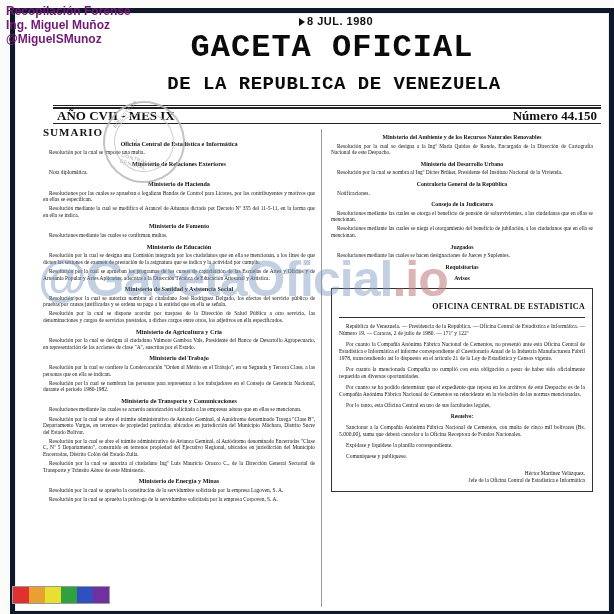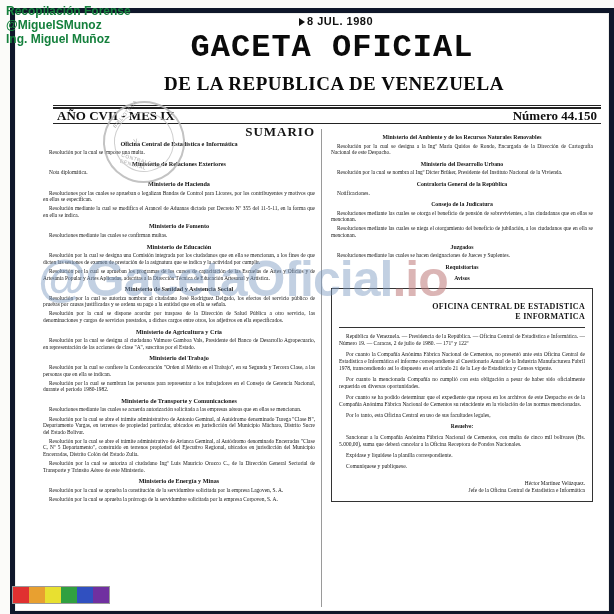--- a/index.html
+++ b/index.html
@@ -13,21 +13,21 @@
   .page{
     position:absolute;
     left:0;top:0;width:614px;height:614px;
     background:#fbfbf9;
   }
   
   .wm-top{
     position:absolute;left:6px;top:4px;
     font-family:"Liberation Sans", sans-serif;
     font-size:12px;line-height:14px;
-    color:#15803d;
+    color:#701a75;
     font-weight:bold;
     z-index:40;
     pointer-events:none;
   }
   .wm-top div{white-space:nowrap;}
   
   .wm-big{
     position:absolute;
     left:38px;top:250px;
     font-family:"Liberation Sans", sans-serif;
@@ -72,21 +72,21 @@
   .masthead .title{
     font-family:Liberation Mono, monospace;
     font-weight:bold;
     font-size:32px;
     line-height:46px;
     letter-spacing:1px;
     color:#0b0b0b;
     padding-left:40px;
   }
   .masthead .subtitle{
-    font-family:Liberation Serif, serif;
+    font-family:Liberation Mono, monospace;
     font-weight:bold;
     font-size:19px;
     line-height:22px;
     margin-top:2px;
     letter-spacing:0.5px;
     color:#0b0b0b;
     padding-left:44px;
   }
   .rule{
     position:absolute;left:38px;width:548px;height:1px;background:#222;
@@ -134,21 +134,21 @@
     line-height:6.6px;
     color:#151515;
     text-align:justify;
   }
   .col.left{left:28px;width:272px;}
   .col.right{left:316px;width:262px;}
   .vdiv{
     position:absolute;top:0;left:306px;width:1px;height:478px;background:#9a9a9a;
   }
   .sumario{
-    text-align:right;font-weight:bold;font-size:13px;letter-spacing:1px;
+    text-align:left;font-weight:bold;font-size:11px;letter-spacing:1px;
     margin-bottom:4px;
   }
   .minist{
     text-align:center;font-weight:bold;font-size:6.2px;
     margin:5px 0 2px 0;
   }
   .minist.small{font-size:5.8px;}
   p.entry{margin:0 0 2.5px 0;text-indent:6px;}
   
   .resbox{
@@ -260,21 +260,20 @@
             <p class="entry">Resoluciones mediante las cuales se niega el otorgamiento del beneficio de jubilación, a los ciudadanos que en ella se mencionan.</p>
             <div class="minist small">Juzgados</div>
             <p class="entry">Resoluciones mediante las cuales se hacen designaciones de Jueces y Suplentes.</p>
             <div class="minist small">Requisitorias</div>
             <div class="minist small">Avisos</div>
           </div>
 
         <div class="resbox">
           <div class="bt">
             <div>OFICINA CENTRAL DE ESTADISTICA</div>
-            <div>E INFORMATICA</div>
           </div>
           <div class="hl"></div>
           <p>República de Venezuela. — Presidencia de la República. — Oficina Central de Estadística e Informática. — Número 19. — Caracas, 2 de julio de 1980. — 171º y 122º</p>
           <div id="res-paragraphs">
               <p>Por cuanto la Compañía Anónima Fábrica Nacional de Cementos, no presentó ante esta Oficina Central de Estadística e Informática el informe correspondiente al Cuestionario Anual de la Industria Manufacturera Fabril 1978, transcendiendo así lo dispuesto en el artículo 21 de la Ley de Estadística y Censos vigente.</p>
               <p>Por cuanto la mencionada Compañía no cumplió con esta obligación a pesar de haber sido oficialmente requerida en diversas oportunidades.</p>
               <p>Por cuanto se ha podido determinar que el expediente que reposa en los archivos de este Despacho es de la Compañía Anónima Fábrica Nacional de Cementos su reincidente en la violación de las normas mencionadas.</p>
               <p>Por lo tanto, esta Oficina Central en uso de sus facultades legales,</p>
             </div>
           <p class="ctr">Resuelve:</p>
@@ -285,22 +284,22 @@
             <div>Héctor Martínez Velázquez.</div>
             <div>Jefe de la Oficina Central de Estadística e Informática</div>
           </div>
         </div>
       </div>
     </div>
   </div>
 
   <div class="wm-top">
     <div>Recopilación Forense</div>
+    <div>Ing. Miguel Muñoz</div>
     <div>@MiguelSMunoz</div>
-    <div>Ing. Miguel Muñoz</div>
   </div>
 
   <div class="wm-big">
     <span>@Gaceta</span><span>Oficial</span><span class="dot">.io</span>
   </div>
 
   <div class="swatch">
       <span style="background: rgb(224, 48, 48);"></span>
       <span style="background: rgb(232, 160, 48);"></span>
       <span style="background: rgb(232, 224, 48);"></span>

